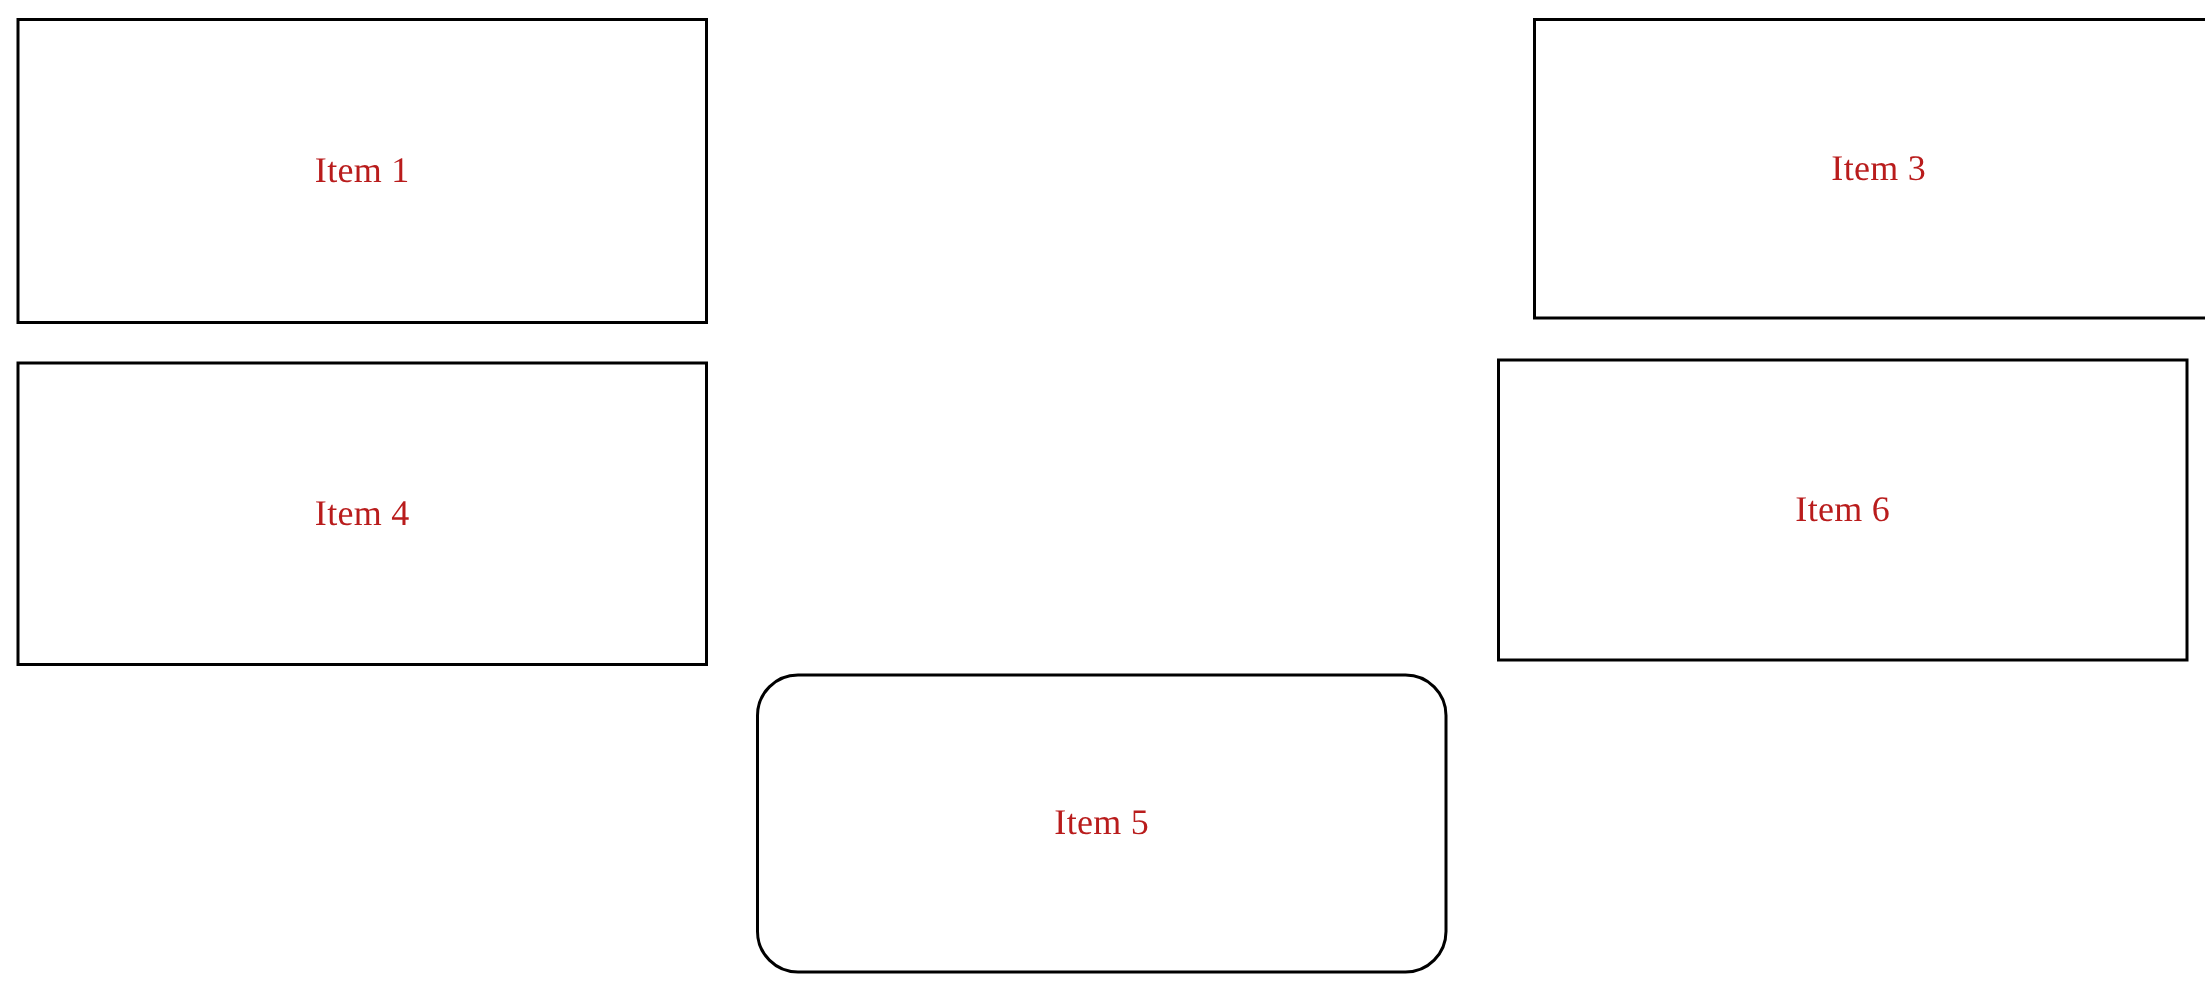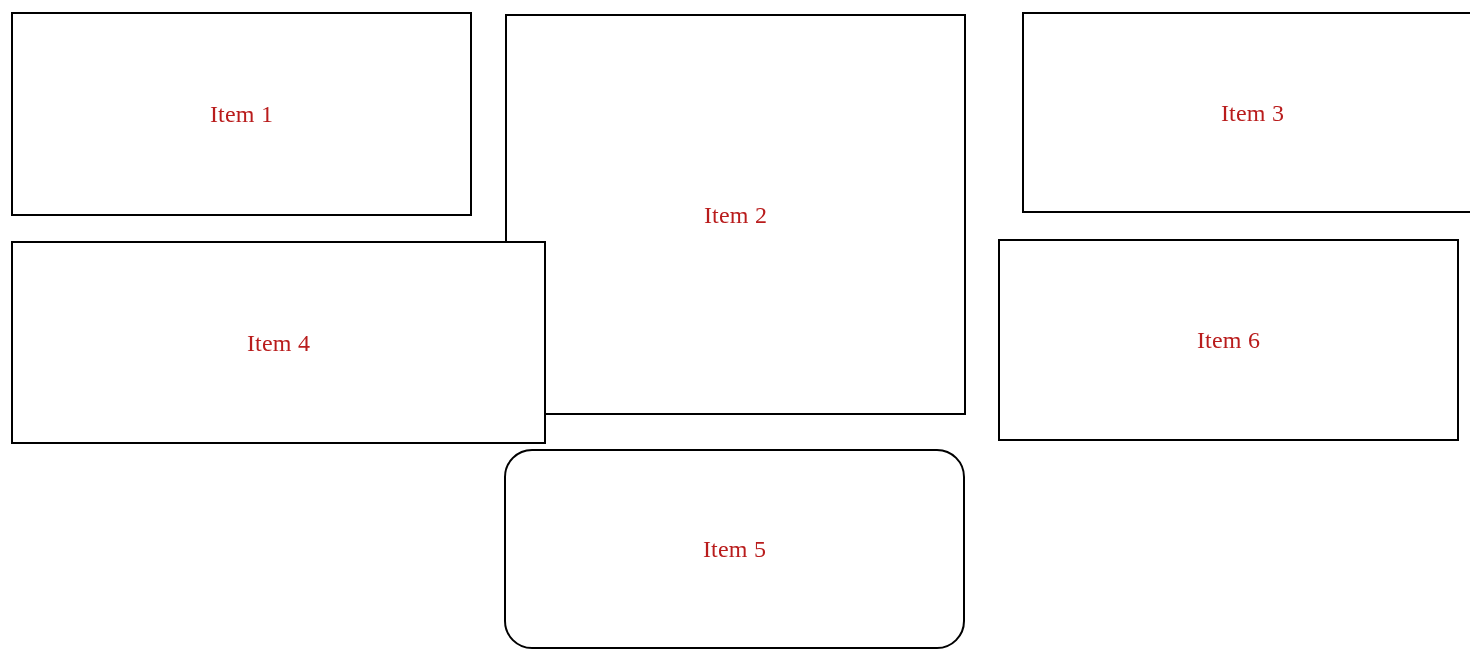--- a/index.html
+++ b/index.html
@@ -34,36 +34,33 @@
     color: #b91c1c;
     letter-spacing: 0.2px;
     white-space: nowrap;
     user-select: none;
   }
 
   
   #item-1 { left: 11px;   top: 12px;  width: 461px; height: 204px; }
   #item-2 { left: 505px;  top: 14px;  width: 461px; height: 401px; }
   #item-3 { left: 998px;  top: 12px;  width: 461px; height: 201px; margin-left: 24px; }
-  #item-4 { left: 11px;   top: 241px; width: 535px; height: 203px; }
+  #item-4 { left: 11px;   top: 241px; width: 461px; height: 203px; }
   #item-5 { left: 504px;  top: 449px; width: 461px; height: 200px; border-radius: 28px; }
   #item-6 { left: 998px;  top: 239px; width: 461px; height: 202px; }
 </style>
 </head>
 <body>
 
 <div id="page-root">
 
   <div class="grid-item" id="item-1">
     <span class="item-label">Item 1</span>
   </div>
 
-  <div class="grid-item" id="item-2">
-    <span class="item-label">Item 2</span>
-  </div>
 
   <div class="grid-item" id="item-3">
     <span class="item-label">Item 3</span>
   </div>
 
   <div class="grid-item" id="item-4">
     <span class="item-label">Item 4</span>
   </div>
 
   <div class="grid-item" id="item-5">

